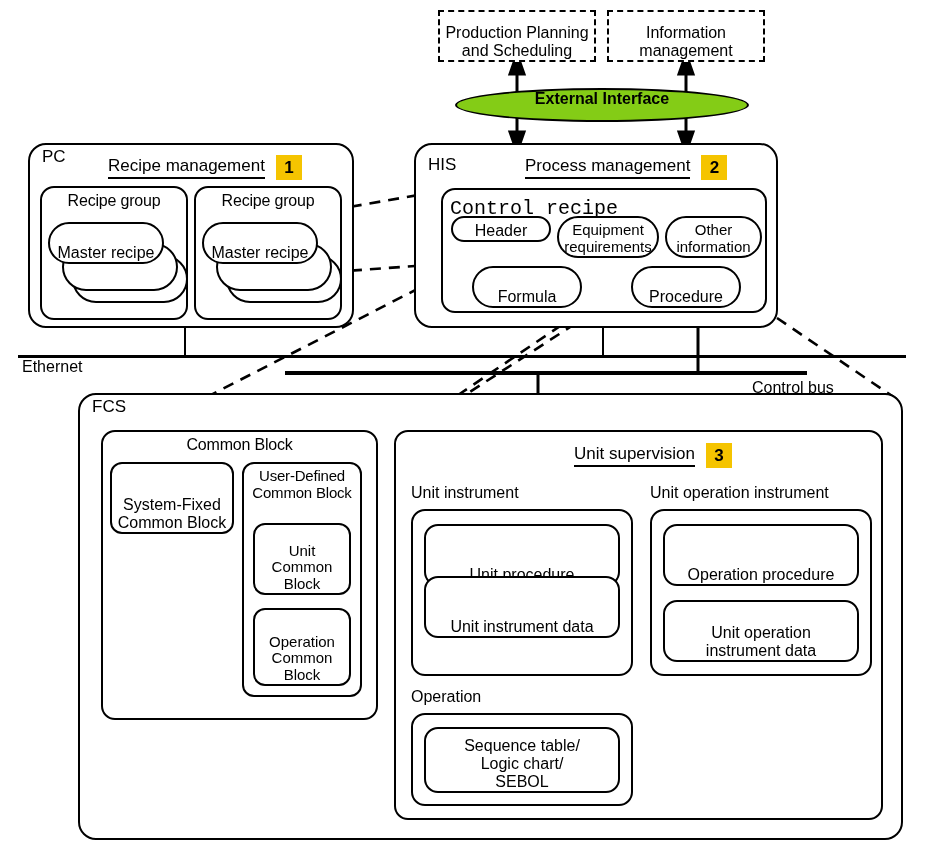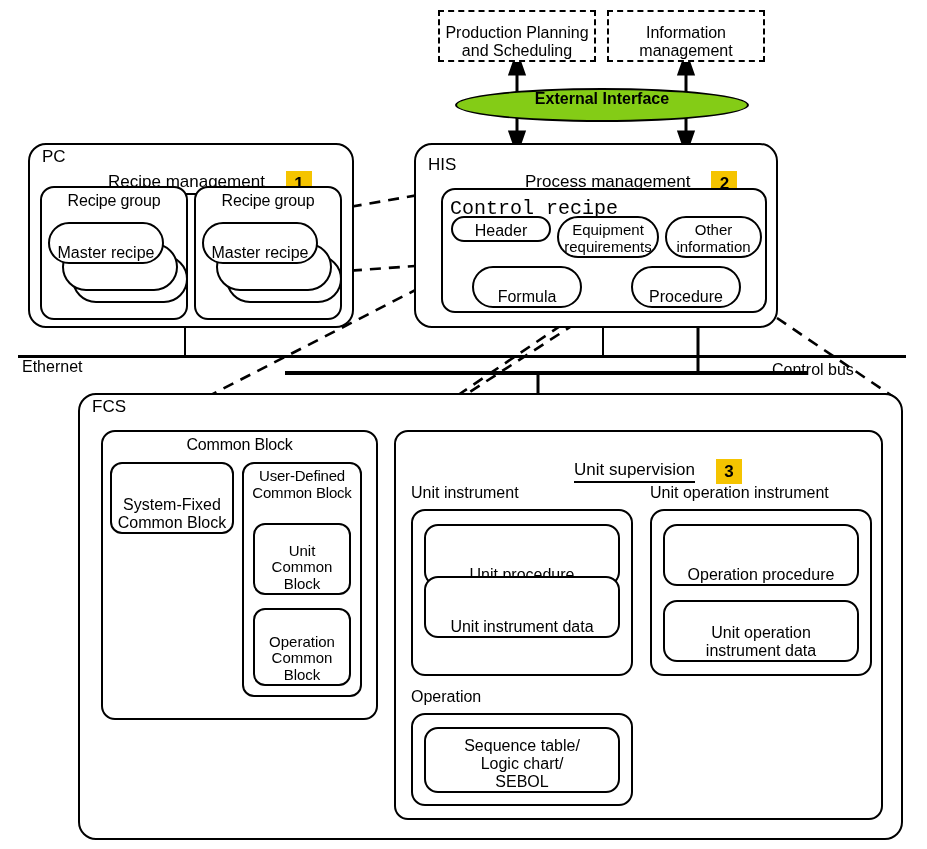--- a/index.html
+++ b/index.html
@@ -50,23 +50,22 @@
     line-height:1.12;
     white-space:pre-line;
     box-sizing:border-box;
     padding:0 4px;
   }
   
   .heading{
     position:absolute;
     display:flex;
     align-items:center;
-    gap:21px;
+    gap:11px;
     white-space:nowrap;
-    margin-top:16px;
   }
   .heading .htxt{
     border-bottom:2px solid #000;
     padding-bottom:1px;
   }
   .badge{
     display:inline-flex;
     align-items:center;
     justify-content:center;
     width:26px;
@@ -206,21 +205,21 @@
       <span>Formula</span>
     </div>
     <div class="box pill centered" style="left:631px;top:266px;width:110px;height:42px;font-size:16px;">
       <span>Procedure</span>
     </div>
 
     <div class="hline" style="left:18px;top:355px;width:888px;height:3px;"></div>
     <div class="corner-lbl" style="left:22px;top:358px;font-size:16px;">Ethernet</div>
 
     <div class="hline" style="left:285px;top:371px;width:522px;height:4px;"></div>
-    <div class="corner-lbl" style="left:752px;top:361px;font-size:16px;margin-left:20px;">Control bus</div>
+    <div class="corner-lbl" style="left:752px;top:379px;font-size:16px;">Control bus</div>
 
     <div class="box rounded-lg" style="left:78px;top:393px;width:825px;height:447px;"></div>
     <div class="corner-lbl" style="left:92px;top:398px;font-size:17px;">FCS</div>
 
     <div class="box rounded-md" style="left:101px;top:430px;width:277px;height:290px;"></div>
     <div class="lbl" style="left:101px;top:436px;width:277px;font-size:16px;">Common Block</div>
 
     <div class="box rounded-sm centered" style="left:110px;top:462px;width:124px;height:72px;font-size:16px;">
       <span>System-Fixed
 Common Block</span>

